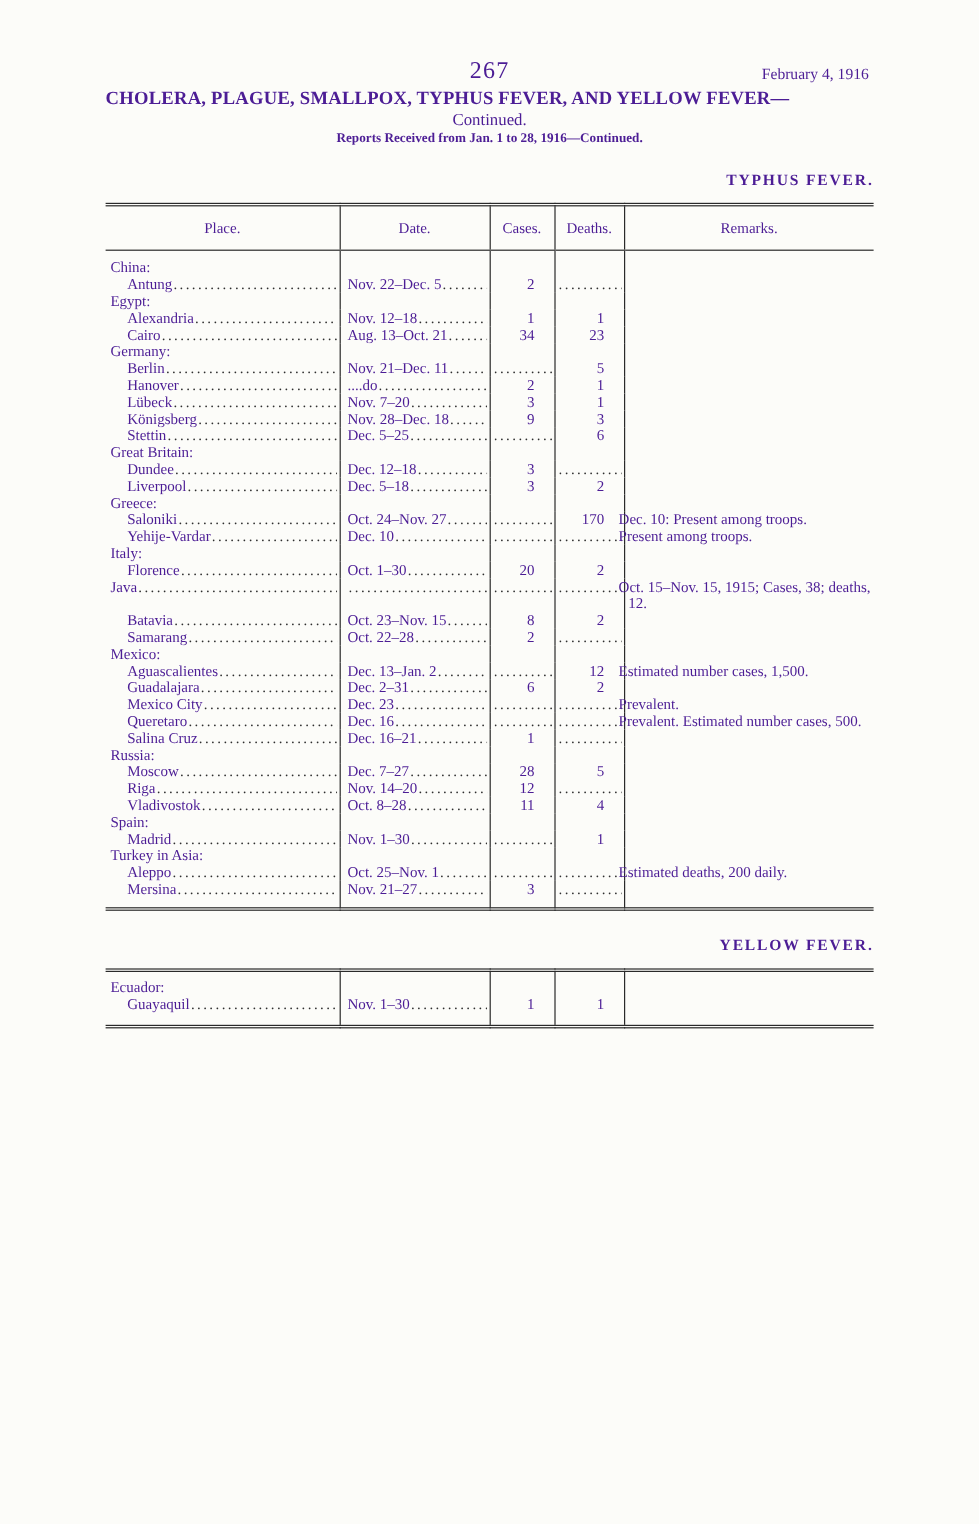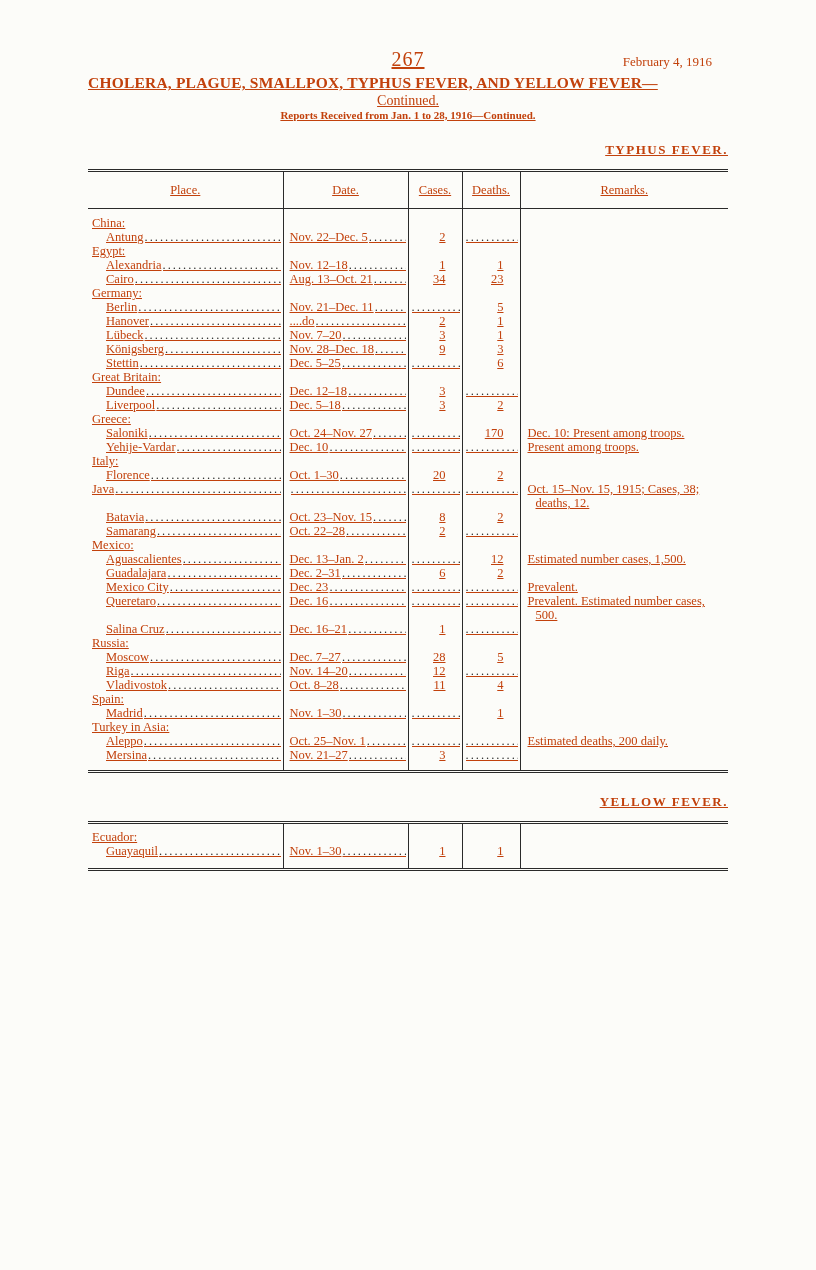--- a/index.html
+++ b/index.html
@@ -1,28 +1,27 @@
 <!DOCTYPE html>
 <html><head>
 <meta charset="utf-8">
 <style>
   * { box-sizing: border-box; }
   html, body { margin: 0; padding: 0; background: #d9d9d6; }
   .page {
     width: 816px; height: 1270px; margin: 0 auto;
-    background: #fcfcf9; color: #c2410c; position: relative;
+    background: #fcfcf9; color: #4c1d95; position: relative;
     font-family: "Liberation Serif", "DejaVu Serif", serif;
     overflow: hidden;
-    text-decoration: underline;
   }
   .content { padding: 48px 88px 0 88px; }
 
   .masthead { position: relative; height: 26px; }
   .page-number { text-align: center; font-size: 20px; letter-spacing: 1px; }
-  .issue-date { position: absolute; right: 16px; top: 6px; font-size: 13px; }
+  .issue-date { position: absolute; right: 4px; top: 6px; font-size: 13px; }
 
   .doc-title { font-weight: bold; font-size: 15.5px; letter-spacing: 0.2px; }
   .doc-title-cont { text-align: center; font-size: 14px; margin-top: 1px; }
   .subtitle { text-align: center; font-weight: bold; font-size: 11px; }
   .section-heading { text-align: right; font-weight: bold; font-size: 13px; letter-spacing: 1.5px; margin: 21px 0 11px 0; }
 
   table.report {
     width: 100%; border-collapse: collapse; table-layout: fixed;
     font-size: 12.5px; line-height: 1.12;
     border-top: 3px double #2a2a2a; border-bottom: 3px double #2a2a2a;
@@ -46,21 +45,21 @@
   .lead { display: flex; white-space: nowrap; overflow: hidden; }
   .lead .t { flex: 0 0 auto; }
   .lead::after {
     content: "....................................................................................................";
     flex: 1 1 auto; overflow: hidden; letter-spacing: 2px; margin-left: 1px; color: #2e2e2e;
   }
   .place { padding-left: 16px; }
   .place.flush { padding-left: 2px; }
   .date { padding-left: 4px; }
   .num { text-align: right; padding-right: 14px; }
-  .rem { white-space: normal; padding-left: 13px; text-indent: -8px; }
+  .rem { white-space: normal; padding-left: 1px; text-indent: -8px; }
 
   table.report.yellow tbody tr:first-child td { padding-top: 6px; }
   table.report.yellow tbody tr:last-child td { padding-bottom: 10px; }
 </style>
 </head>
 <body>
 
 <div class="page">
   <div class="content">
 

